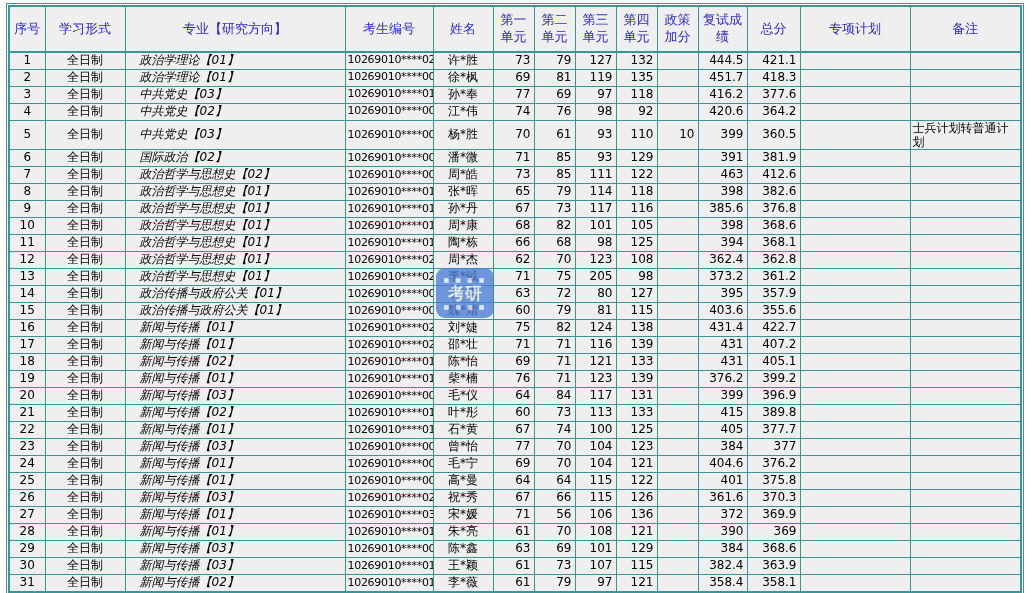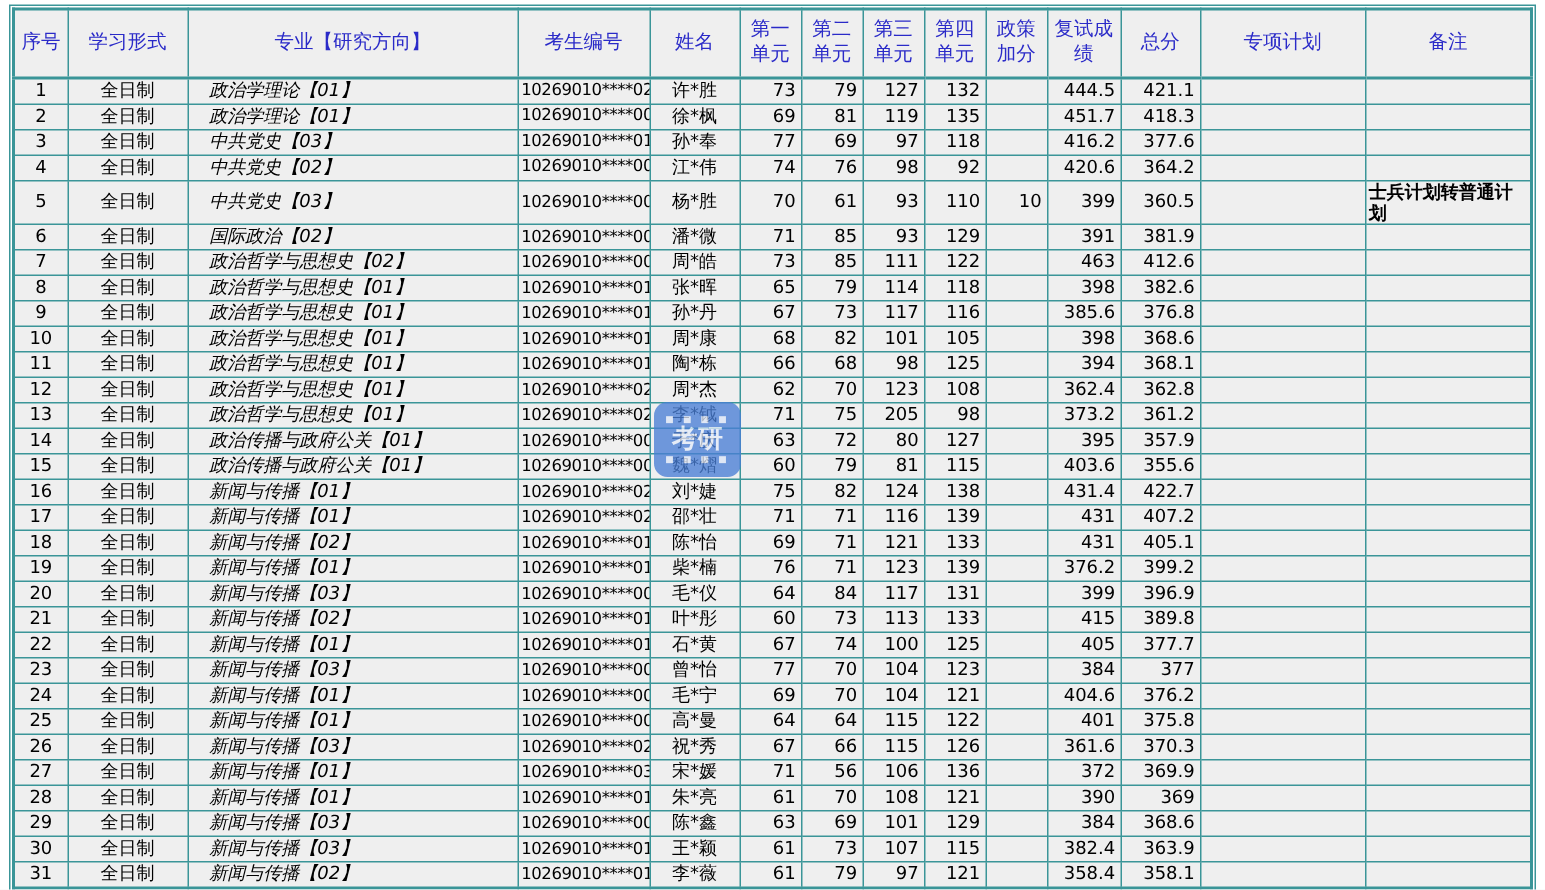--- a/index.html
+++ b/index.html
@@ -49,21 +49,21 @@
   .c3{width:88px;}
   .c4{width:60px;}
   .c5,.c6,.c7,.c8,.c9{width:41px;}
   .c10{width:49px;}
   .c11{width:53px;}
   .c12{width:110px;}
   .c13{width:auto;}
   td.c2{text-align:left;padding-left:14px;font-style:italic;}
   td.c3{font-size:11px;white-space:nowrap;letter-spacing:-0.3px;}
   td.c5,td.c6,td.c7,td.c8,td.c9,td.c10,td.c11{text-align:right;padding-right:3px;}
-  td.c13{text-align:left;padding:0 4px 0 2px;line-height:1.2;font-weight:bold;}
+  td.c13{text-align:left;padding:0 4px 0 2px;line-height:1.2;}
   
   .watermark{
     position:absolute;left:436px;top:268px;
     display:flex;align-items:flex-start;gap:6px;
     pointer-events:none;
   }
   .wm-icon{
     width:58px;height:50px;border-radius:9px;
     background:var(--watermark_blue);opacity:0.78;
     display:flex;flex-direction:column;align-items:center;justify-content:center;

